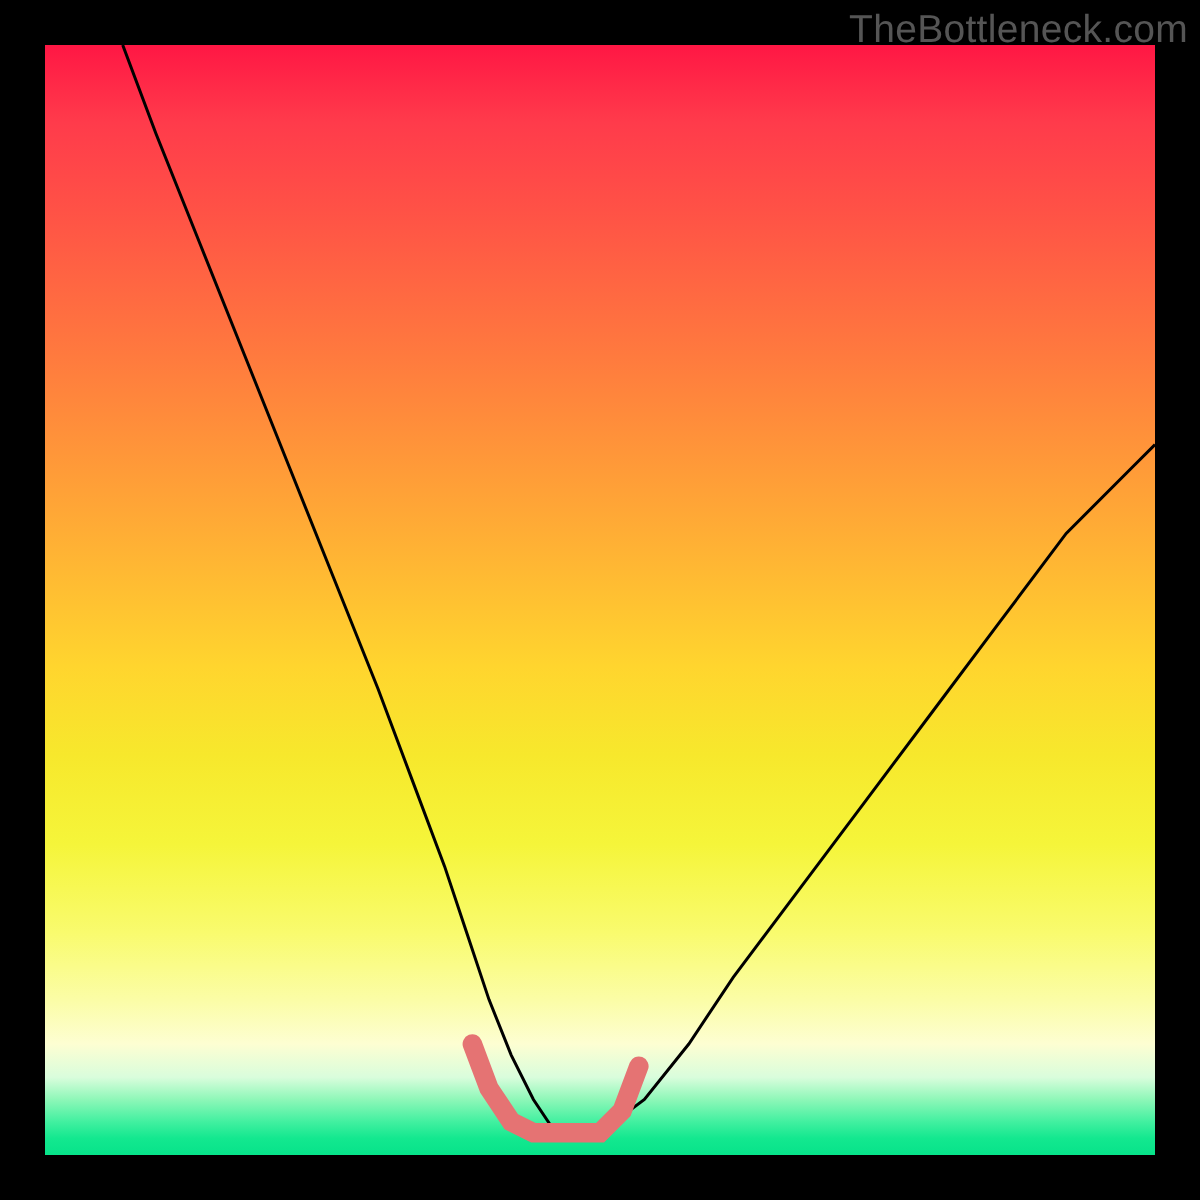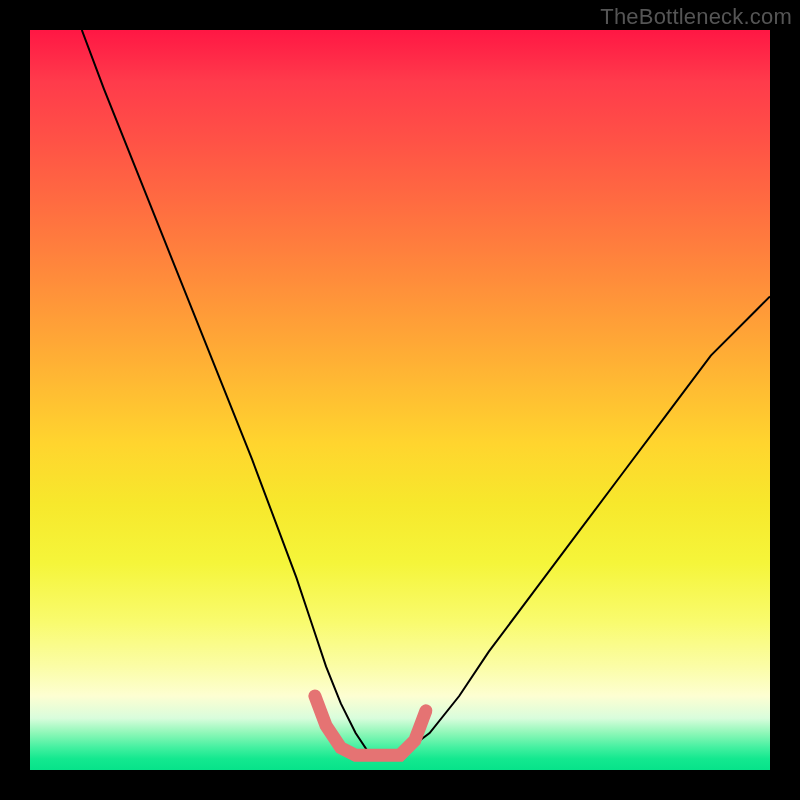--- a/index.html
+++ b/index.html
@@ -47,21 +47,21 @@
       #42f0a0 97%,
       #13e88f 98.5%,
       #07e38a 100%
     );
   }
   .watermark {
     position: absolute;
     top: 4px;
     right: 8px;
     color: #555;
-    font-size: 22px;
+    font-size: 26px;
     letter-spacing: 0.2px;
     user-select: none;
   }
   svg.curve {
     position: absolute;
     inset: 0;
   }
 </style>
 </head>
 <body>

